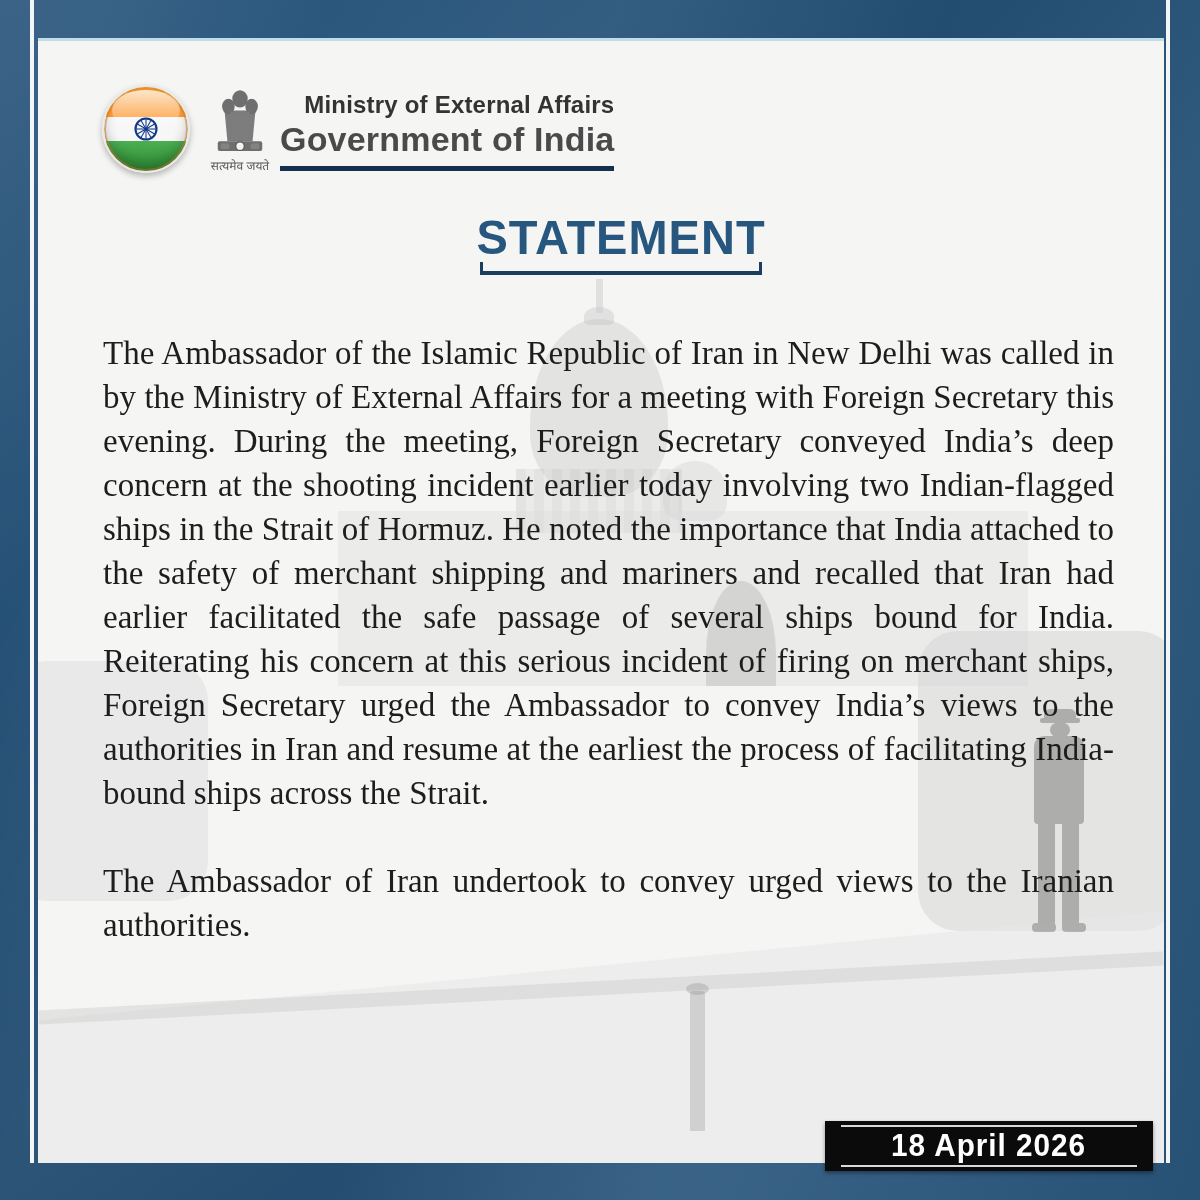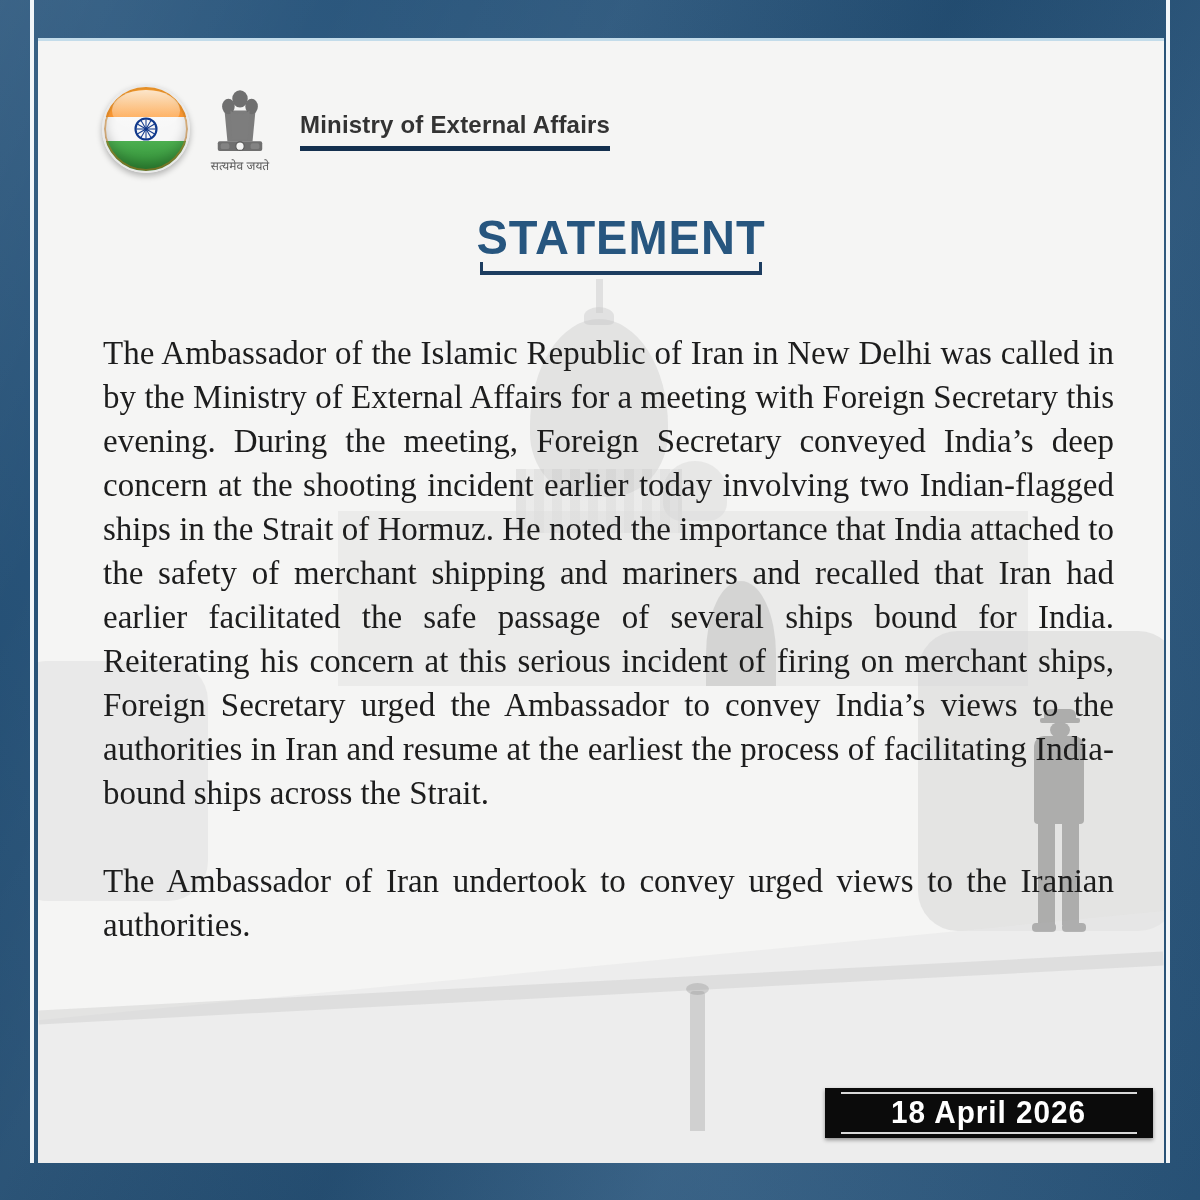--- a/index.html
+++ b/index.html
@@ -81,21 +81,21 @@
   .flag::before { 
     content:""; position:absolute; left:10%; top:4%; width:80%; height:48%;
     border-radius:50%; background:linear-gradient(180deg, rgba(255,255,255,.75), rgba(255,255,255,0));
   }
   .flag svg { position:absolute; left:50%; top:50%; transform:translate(-50%,-50%); }
 
   .emblem { margin-left:18px; width:64px; text-align:center; flex:0 0 auto; }
   .emblem svg { display:block; margin:0 auto; }
   .motto { font-size:12px; color:#5a5a5a; margin-top:1px; line-height:1; }
 
-  .org { margin-left:28px; padding-top:4px;text-align:right; }
+  .org { margin-left:8px; padding-top:4px;text-align:right; }
   .org-ministry { font-size:24px; font-weight:bold; color:#333333; letter-spacing:.2px; }
   .org-gov      { font-size:34px; font-weight:bold; color:#4a4a4a; letter-spacing:.2px; margin-top:1px; }
   .org-underline{ height:5px; background:var(--underline-navy,#14304f); margin-top:7px; width:100%; }
 
   
   .title-wrap { position:relative; z-index:1; text-align:center; margin-top:40px;margin-left:40px; }
   .title-wrap h1 {
     display:inline-block; font-size:47px; line-height:48px; font-weight:bold;
     color:var(--title-blue,#27567f); letter-spacing:1px; transform:scaleY(1.04);
   }
@@ -109,21 +109,21 @@
     position:relative; z-index:1;
     margin:56px 50px 0 65px;
     font-family:Liberation Serif, serif;
     font-size:33px; line-height:44px; color:var(--body-text,#1d1d1d);
     text-align:justify;
   }
   .body-text p + p { margin-top:44px; }
 
   
   .date-box {
-    position:absolute; left:825px; top:1088px; width:328px; height:50px;
+    position:absolute; left:825px; top:1121px; width:328px; height:50px;
     background:var(--date-box-bg,#0b0b0b); z-index:5;
     box-shadow:0 2px 4px rgba(0,0,0,.4); padding:4px 16px;
   }
   .date-inner {
     height:100%; border-top:2px solid #d9d9d9; border-bottom:2px solid #d9d9d9;
     display:flex; align-items:center; justify-content:center;
   }
   .date-inner span {
     color:var(--date-text,#ffffff); font-size:31px; font-weight:bold; letter-spacing:1px;
     transform:scaleX(.96);
@@ -198,20 +198,21 @@
           <circle cx="30" cy="61" r="4.4" fill="none" stroke="#5c5c5c" stroke-width="1.3"></circle>
           <rect x="10" y="58" width="9" height="6" rx="2" fill="#838383"></rect>
           <rect x="41" y="58" width="9" height="6" rx="2" fill="#838383"></rect>
         </g>
       </svg>
       <div class="motto">सत्यमेव जयते</div>
     </div>
 
     <div class="org">
       <div class="org-ministry">Ministry of External Affairs</div>
+      <div class="org-gov">Government of India</div>
       <div class="org-underline"></div>
     </div>
   </div>
 
   <div class="title-wrap">
     <h1>STATEMENT</h1>
     <div class="title-bracket"></div>
   </div>
 
   <div class="body-text">

